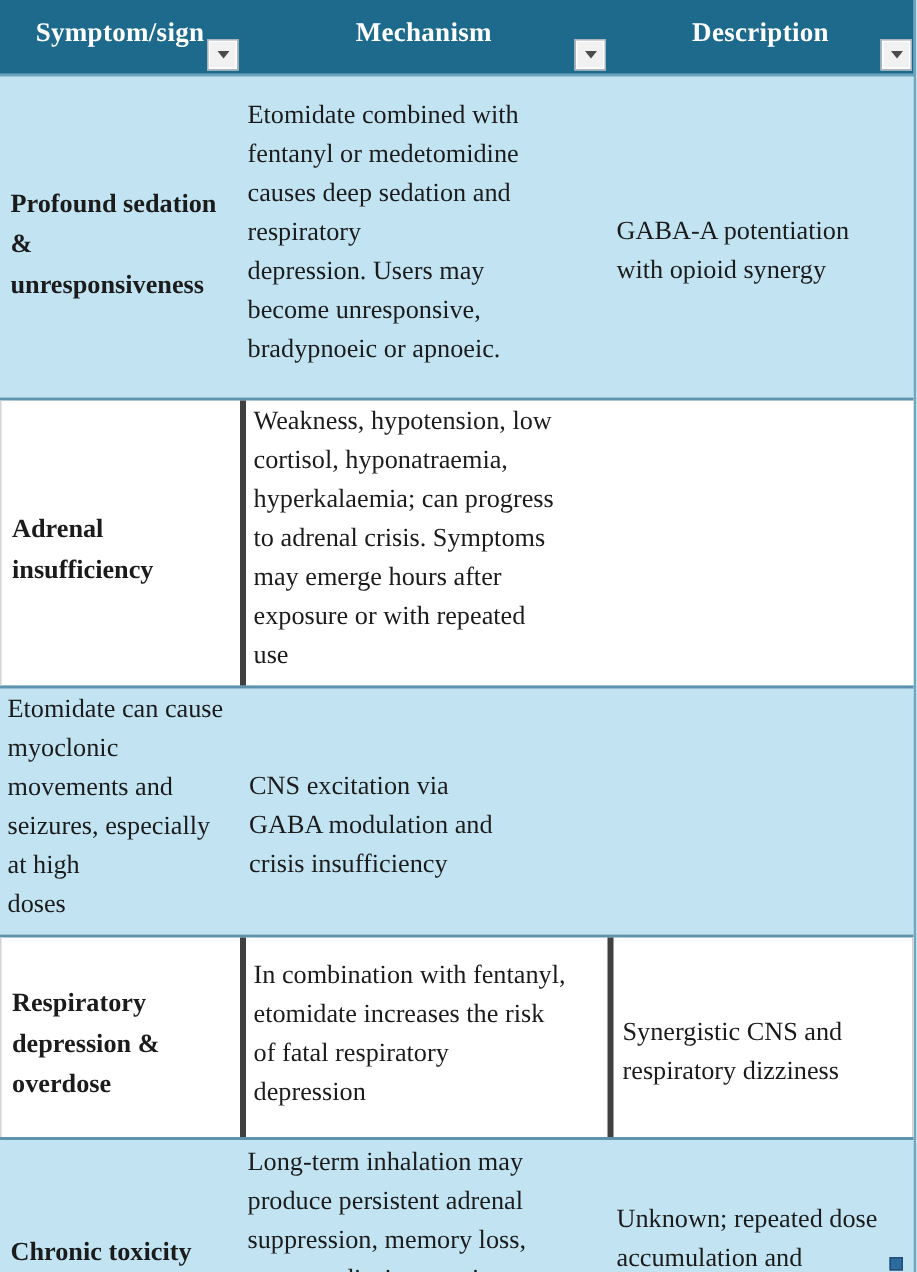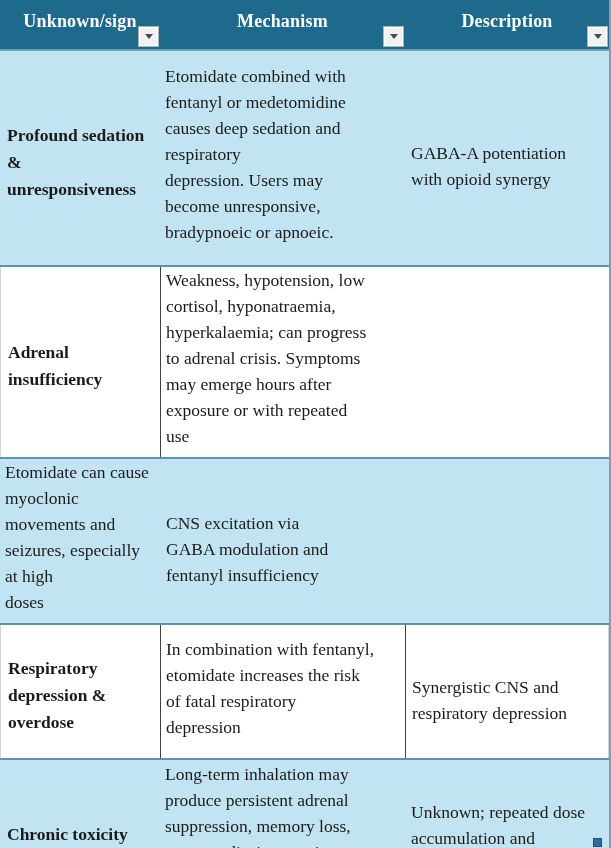--- a/index.html
+++ b/index.html
@@ -93,21 +93,21 @@
     line-height: 27px;
   }
   .cell-desc {
     padding: 0 4px 8px 5px;
   }
   .cell-mech {
     padding: 24px 4px 8px 6px;
   }
   .row-white .cell-symptom { border-left: 1px solid #d4d4d4; }
   .row-white .cell-desc,
-  .row-white .cell-mech { border-left: 1px solid #404040; }
+  .row-white .cell-mech { border-left: 4px solid #404040; }
   .row-white .cell-mech { border-right: 1px solid #d4d4d4; }
   
   .r0 { min-height: 214px; }
   .r1 { min-height: 183px; }
   .r2 { min-height: 117px; }
   .r3 { min-height: 135px; }
   .r4 { min-height: 142px; }
   .resize-handle {
     position: absolute;
     right: 7px;
@@ -120,21 +120,21 @@
     cursor: nwse-resize;
   }
 </style>
 </head>
 <body>
 
 <div class="table-wrap">
 
   <div class="grid-row header-row">
     <div class="hcell">
-      <span class="hlabel">Unknown/sign</span>
+      <span class="hlabel">Symptom/sign</span>
       <button class="filter-btn">
         <span class="tri"></span>
       </button>
     </div>
     <div class="hcell">
       <span class="hlabel">Mechanism</span>
       <button class="filter-btn">
         <span class="tri"></span>
       </button>
     </div>
@@ -173,33 +173,33 @@
 use</div>
   </div>
 
   <div class="grid-row data-row row-blue r2">
     <div class="cell cell-desc">Etomidate can cause
 myoclonic movements and
 seizures, especially at high
 doses</div>
     <div class="cell cell-mech">CNS excitation via
 GABA modulation and
-fentanyl insufficiency</div>
+crisis insufficiency</div>
   </div>
 
   <div class="grid-row data-row row-white r3">
     <div class="cell cell-symptom">Respiratory
 depression &amp;
 overdose</div>
     <div class="cell cell-desc">In combination with fentanyl,
 etomidate increases the risk
 of fatal respiratory
 depression</div>
     <div class="cell cell-mech">Synergistic CNS and
-respiratory depression</div>
+respiratory dizziness</div>
   </div>
 
   <div class="grid-row data-row row-blue r4">
     <div class="cell cell-symptom">Chronic toxicity</div>
     <div class="cell cell-desc">Long-term inhalation may
 produce persistent adrenal
 suppression, memory loss,
 tremors, dizziness, seizures,
 and addiction</div>
     <div class="cell cell-mech">Unknown; repeated dose

